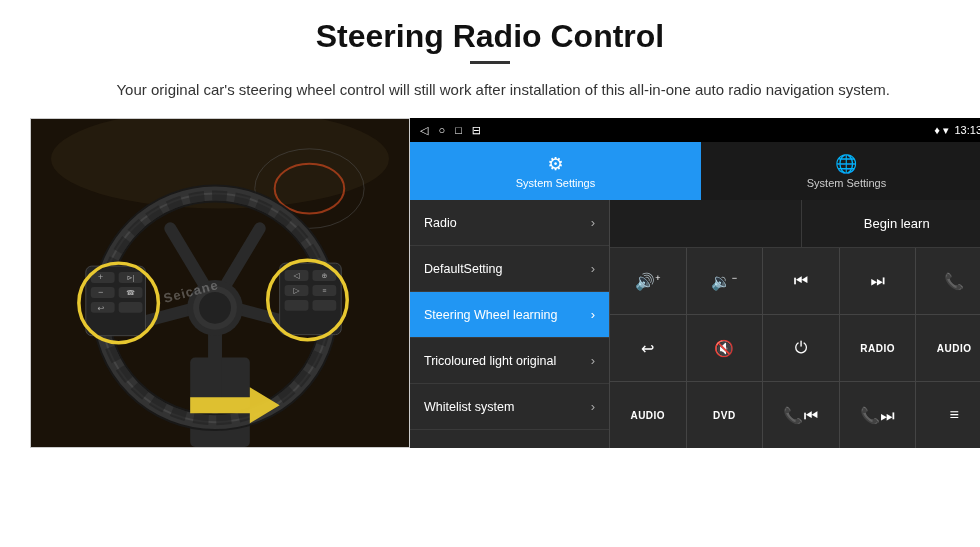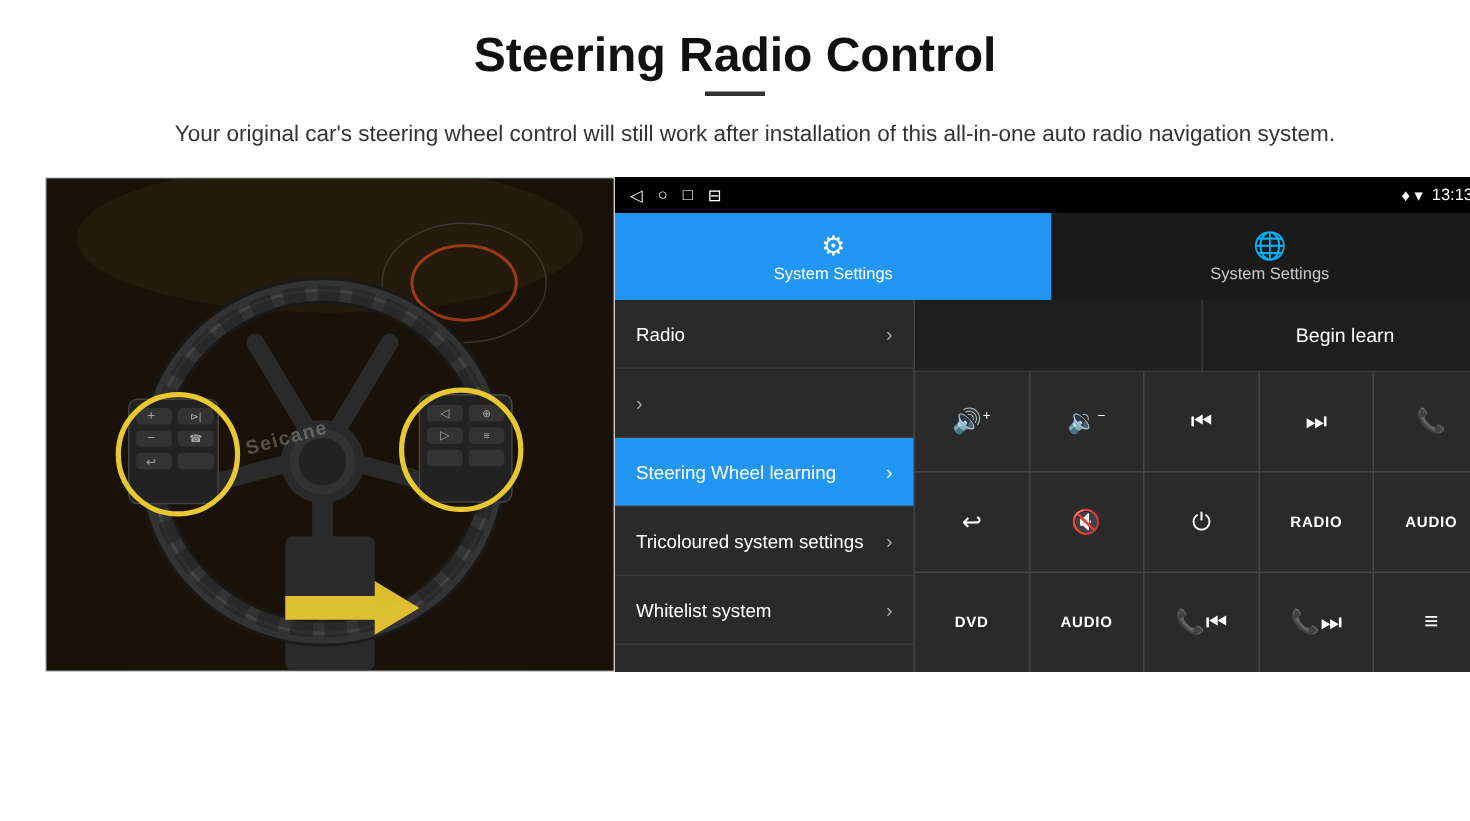--- a/index.html
+++ b/index.html
@@ -371,28 +371,29 @@
       </div>
 
       <div class="main-content">
 
         <div class="left-menu">
           <div class="menu-item">
             <span class="menu-item-text">Radio</span>
             <span class="menu-chevron">›</span>
           </div>
           <div class="menu-item">
+            <span class="menu-item-text">DefaultSetting</span>
             <span class="menu-chevron">›</span>
           </div>
           <div class="menu-item active">
             <span class="menu-item-text">Steering Wheel learning</span>
             <span class="menu-chevron">›</span>
           </div>
           <div class="menu-item">
-            <span class="menu-item-text">Tricoloured system settings</span>
+            <span class="menu-item-text">Tricoloured light original</span>
             <span class="menu-chevron">›</span>
           </div>
           <div class="menu-item">
             <span class="menu-item-text">Whitelist system</span>
             <span class="menu-chevron">›</span>
           </div>
         </div>
 
         <div class="right-panel">
 
@@ -429,24 +430,24 @@
               <span class="ctrl-icon">⏻</span>
             </div>
             <div class="ctrl-btn">
               <span class="ctrl-btn-text">RADIO</span>
             </div>
             <div class="ctrl-btn">
               <span class="ctrl-btn-text">AUDIO</span>
             </div>
 
             <div class="ctrl-btn">
+              <span class="ctrl-btn-text">AUDIO</span>
+            </div>
+            <div class="ctrl-btn">
               <span class="ctrl-btn-text">DVD</span>
-            </div>
-            <div class="ctrl-btn">
-              <span class="ctrl-btn-text">AUDIO</span>
             </div>
             <div class="ctrl-btn">
               <span class="ctrl-icon">📞⏮</span>
             </div>
             <div class="ctrl-btn">
               <span class="ctrl-icon">📞⏭</span>
             </div>
 
             <div class="ctrl-btn">
               <span class="ctrl-icon">≡</span>

